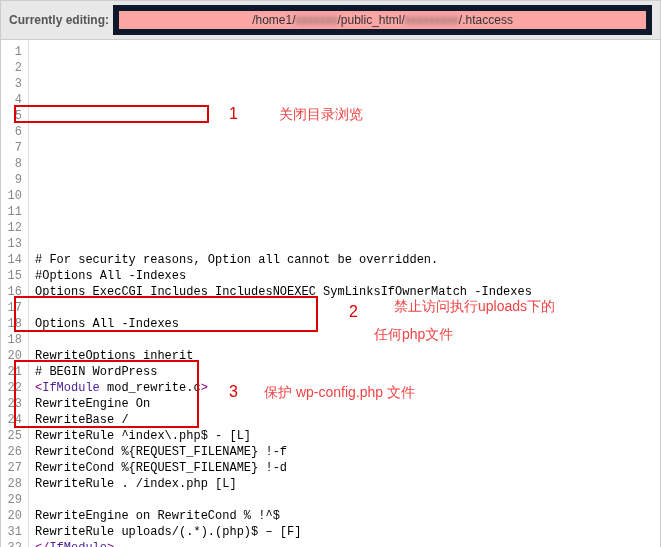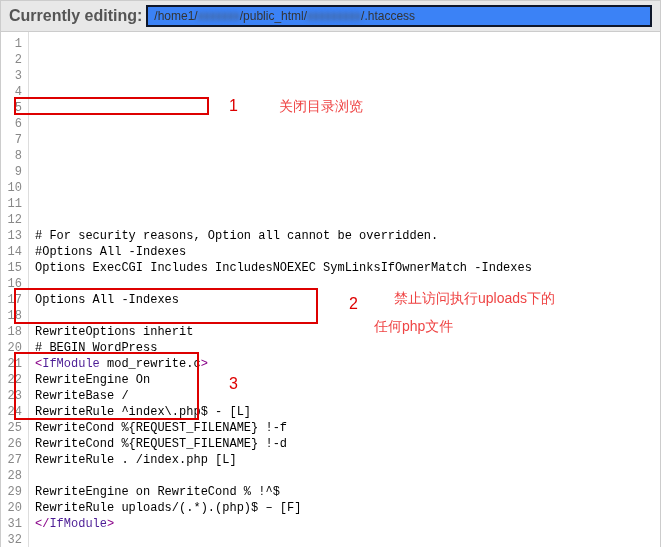--- a/index.html
+++ b/index.html
@@ -1,19 +1,19 @@
 <!DOCTYPE html>
 <html><head>
   <meta charset="utf-8">
   <style>
     * { margin: 0; padding: 0; box-sizing: border-box; }
     body { font-family: Arial, sans-serif; font-size: 12px; background: #fff; width: 661px; }
     .header { background: #e8e8e8; border: 1px solid #ccc; padding: 4px 8px; display: flex; align-items: center; }
-    .header-label { color: #555; font-weight: bold; font-size: 16px; margin-right: 4px; text-align: center; }
-    .header-path { background: #3b82f6; border: 2px solid #0f172a; padding: 2px 6px; flex: 1; color: #333; font-size: 12px; }
+    .header-label { color: #555; font-weight: bold; font-size: 12px; margin-right: 4px; text-align: center; }
+    .header-path { background: #fca5a5; border: 6px solid #0f172a; padding: 2px 6px; flex: 1; color: #333; font-size: 12px; text-align: center; }
     .blur { color: transparent; text-shadow: 0 0 4px rgba(80,80,80,0.9); -webkit-user-select: none; user-select: none; }
     .editor { display: flex; border: 1px solid #ccc; border-top: none; background: #fff; position: relative; }
     .gutter { background: #fff; border-right: 1px solid #ddd; text-align: right; padding: 4px 6px 4px 2px; color: #888; font-family: 'Courier New', monospace; font-size: 12px; line-height: 16px; width: 28px; }
     .gutter div { height: 16px; }
     .code { flex: 1; padding: 4px 6px; font-family: 'Courier New', monospace; font-size: 12px; line-height: 16px; color: #000; white-space: pre; position: relative; }
     .code .line { height: 16px; }
     .kw-red { color: #4c1d95; }
     .kw-purple { color: #808; }
     .annotation-box { position: absolute; border: 2px solid #d00; pointer-events: none; }
     .annotation-num { position: absolute; color: #d00; font-family: Arial, sans-serif; font-size: 16px; font-weight: normal; pointer-events: none; }
@@ -69,14 +69,15 @@
     
     <div class="annotation-box" id="box1" style="top: 65px; left: -15px; width: 195px; height: 18px;"></div>
     <div class="annotation-num" id="num1" style="top: 66px; left: 200px;">1</div>
     <div class="annotation-text" id="text1" style="top: 66px; left: 250px;">关闭目录浏览</div>
     <div class="annotation-box" id="box2" style="top: 256px; left: -15px; width: 304px; height: 36px;"></div>
     <div class="annotation-num" id="num2" style="top: 264px; left: 320px;">2</div>
     <div class="annotation-text" id="text2a" style="top: 258px; left: 345px; margin-left: 20px;">禁止访问执行uploads下的</div>
     <div class="annotation-text" id="text2b" style="top: 278px; left: 345px; margin-top: 8px;">任何php文件</div>
     <div class="annotation-box" id="box3" style="top: 320px; left: -15px; width: 185px; height: 68px;"></div>
     <div class="annotation-num" id="num3" style="top: 344px; left: 200px;">3</div>
+    <div class="annotation-text" id="text3" style="top: 344px; left: 235px;">保护 wp-config.php 文件</div>
   <div class="line"># For security reasons, Option all cannot be overridden.</div><div class="line">#Options All -Indexes</div><div class="line">Options ExecCGI Includes IncludesNOEXEC SymLinksIfOwnerMatch -Indexes</div><div class="line"></div><div class="line">Options All -Indexes</div><div class="line"></div><div class="line">RewriteOptions inherit</div><div class="line"># BEGIN WordPress</div><div class="line"><span class="kw-purple">&lt;</span><span class="kw-red">IfModule</span> mod_rewrite.c<span class="kw-purple">&gt;</span></div><div class="line">RewriteEngine On</div><div class="line">RewriteBase /</div><div class="line">RewriteRule ^index\.php$ - [L]</div><div class="line">RewriteCond %{REQUEST_FILENAME} !-f</div><div class="line">RewriteCond %{REQUEST_FILENAME} !-d</div><div class="line">RewriteRule . /index.php [L]</div><div class="line"></div><div class="line">RewriteEngine on RewriteCond % !^$</div><div class="line">RewriteRule uploads/(.*).(php)$ – [F]</div><div class="line"><span class="kw-purple">&lt;/</span><span class="kw-red">IfModule</span><span class="kw-purple">&gt;</span></div><div class="line"></div></div>
 </div>
 
 </body></html>

